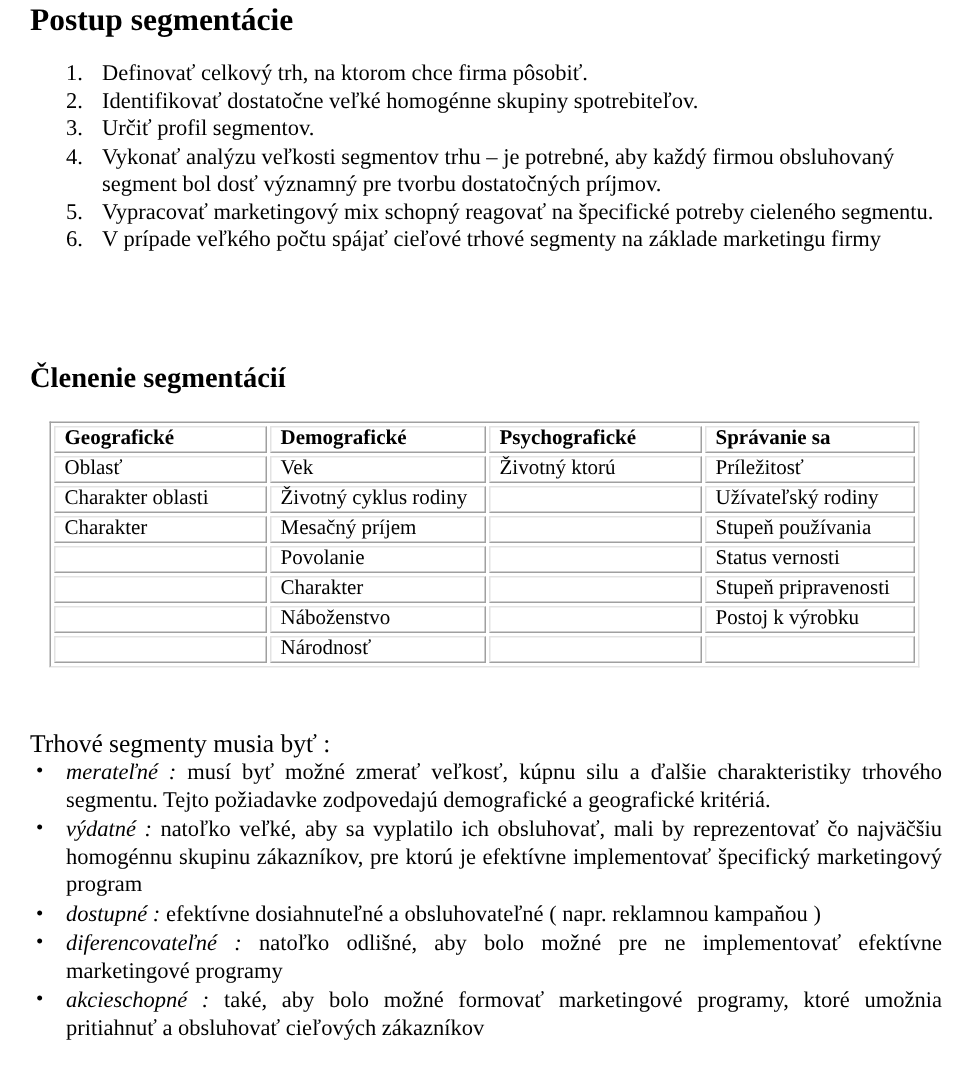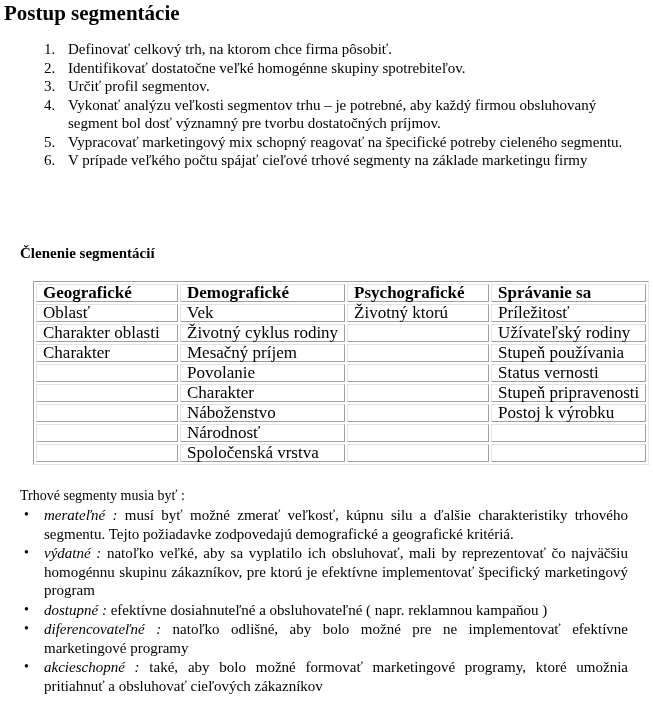--- a/index.html
+++ b/index.html
@@ -10,21 +10,21 @@
     body {
       width: 653px;
       height: 718px;
       overflow: hidden;
       font-family: "Liberation Serif", "DejaVu Serif", serif;
       color: #000000;
       position: relative;
     }
     .title {
       position: absolute;
-      left: 4px;
+      left: 20px;
       top: 0px;
       margin: 0;
       font-size: 21px;
       font-weight: bold;
       line-height: 26px;
     }
     .steps {
       position: absolute;
       left: 44px;
       top: 40px;
@@ -42,35 +42,35 @@
     .steps .num {
       position: absolute;
       left: 0;
       top: 0;
     }
     .subtitle {
       position: absolute;
       left: 20px;
       top: 244px;
       margin: 0;
-      font-size: 15px;
+      font-size: 19px;
       font-weight: bold;
       line-height: 18px;
     }
     table.seg {
       position: absolute;
       left: 33px;
       top: 281px;
       border-collapse: separate;
       border-spacing: 2px;
       border-top: 1px solid #a0a0a0;
       border-left: 1px solid #a0a0a0;
       border-right: 1px solid #e3e3e3;
       border-bottom: 1px solid #e3e3e3;
-      font-size: 17px;
+      font-size: 14px;
     }
     table.seg td, table.seg th {
       height: 16px;
       padding: 0 6px;
       text-align: left;
       vertical-align: middle;
       border-top: 1px solid #e3e3e3;
       border-left: 1px solid #e3e3e3;
       border-right: 1px solid #a0a0a0;
       border-bottom: 1px solid #a0a0a0;
@@ -83,21 +83,21 @@
     .col0 { width: 128px; }
     .col1 { width: 130px; }
     .col2 { width: 128px; }
     .col3 { width: 126px; }
 
     .req-intro {
       position: absolute;
       left: 20px;
       top: 487px;
       margin: 0;
-      font-size: 14px;
+      font-size: 17px;
       line-height: 18px;
     }
     .req-list {
       position: absolute;
       left: 20px;
       top: 506px;
       width: 608px;
       margin: 0;
       padding: 0;
       list-style: none;
@@ -181,26 +181,20 @@
         <td class="col1">Náboženstvo</td>
         <td class="col2"></td>
         <td class="col3">Postoj k výrobku</td>
       </tr>
       <tr>
         <td class="col0"></td>
         <td class="col1">Národnosť</td>
         <td class="col2"></td>
         <td class="col3"></td>
       </tr>
-      <tr>
-        <td class="col0"></td>
-        <td class="col1">Spoločenská vrstva</td>
-        <td class="col2"></td>
-        <td class="col3"></td>
-      </tr>
     </tbody>
 </table>
 
 <p class="req-intro">Trhové segmenty musia byť :</p>
 
 <ul class="req-list">
   <li><span class="bullet">•</span><span class="term">merateľné :</span><span> musí byť možné zmerať veľkosť, kúpnu silu a ďalšie charakteristiky trhového segmentu. Tejto požiadavke zodpovedajú demografické a geografické kritériá.</span></li>
   <li><span class="bullet">•</span><span class="term">výdatné :</span><span> natoľko veľké, aby sa vyplatilo ich obsluhovať, mali by reprezentovať čo najväčšiu homogénnu skupinu zákazníkov, pre ktorú je efektívne implementovať špecifický marketingový program</span></li>
   <li><span class="bullet">•</span><span class="term">dostupné :</span><span> efektívne dosiahnuteľné a  obsluhovateľné  ( napr. reklamnou kampaňou )</span></li>
   <li><span class="bullet">•</span><span class="term">diferencovateľné :</span><span> natoľko odlišné, aby bolo možné pre ne implementovať efektívne marketingové programy</span></li>

